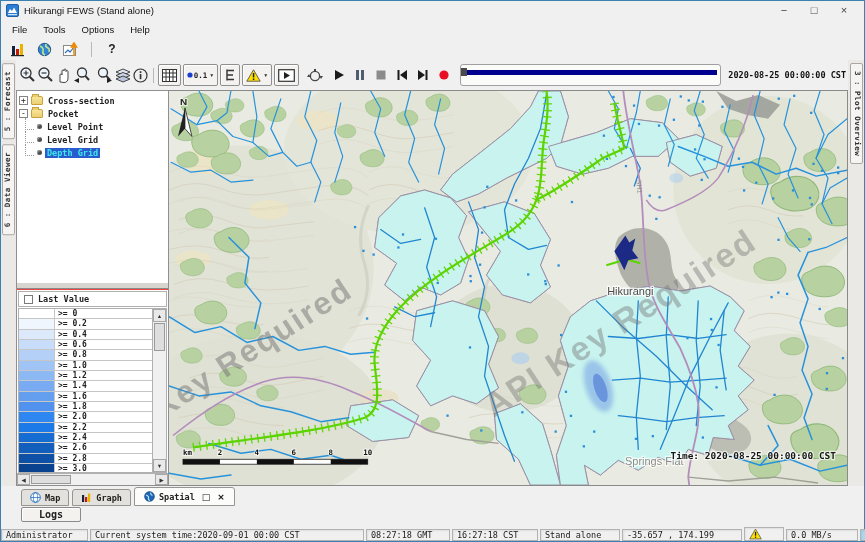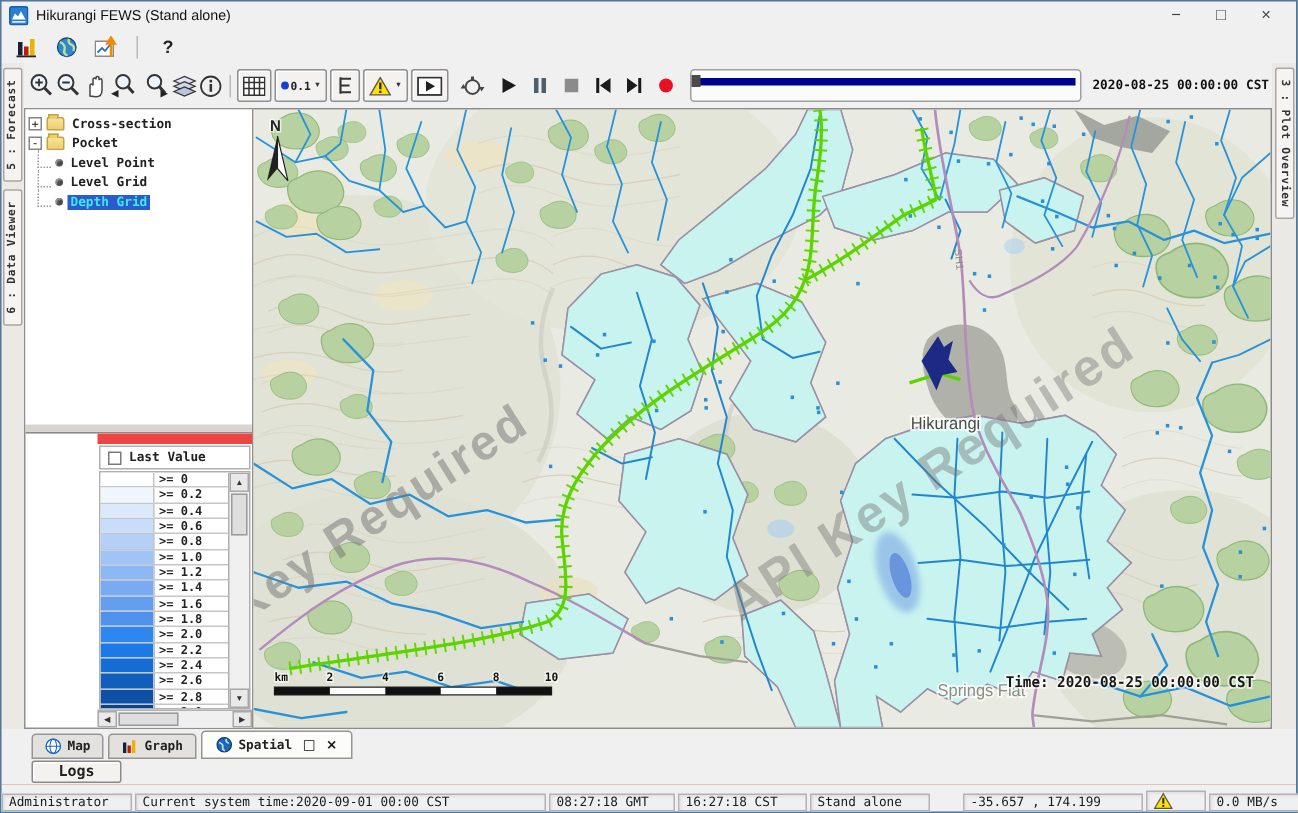--- a/index.html
+++ b/index.html
@@ -67,21 +67,21 @@
     line-height:7px; text-align:center; color:#222; font-weight:normal; }
   .folder-ico { width:12px; height:9px; flex:0 0 auto; background:linear-gradient(#f7e49a,#eccf6e); border:1px solid #c8a23e; border-radius:1px 2px 1px 1px; position:relative; }
   .folder-ico::before { content:""; position:absolute; top:-3px; left:0; width:5px; height:2px; background:#eccf6e; border:1px solid #c8a23e; border-bottom:none; }
   .guide { width:9px; height:12px; border-left:1px dotted #9a9a9a; border-bottom:1px dotted #9a9a9a; margin-bottom:5px; flex:0 0 auto; }
   .bullet { width:5px; height:5px; border-radius:50%; background:#4c4c4c; box-shadow:inset 1px 1px 1px #999; flex:0 0 auto; }
   .tree-label { padding:0 2px; }
   .tree-label.selected { background:#2a5ccd; color:#3fe9e9; }
 
   .splitter { height:7px; background:#d8d5d0; border-top:1px solid #fff; border-bottom:1px solid #8a8a8a; }
 
-  .legend { height:196px; display:flex; flex-direction:column; background:#fff; border-top:7px solid #ef4444;margin-left:48px; }
+  .legend { height:196px; display:flex; flex-direction:column; background:#fff; border-top:1px solid #ef4444; }
   .legend-header { height:16px; display:flex; align-items:center; gap:5px; padding:0 5px; border:1px solid #b0b0b0; margin:1px;
     font-family:"DejaVu Sans Mono", monospace; font-size:8.5px; font-weight:bold; color:#222; }
   .checkbox { width:9px; height:9px; border:1px solid #7a7a7a; background:#fff; flex:0 0 auto; }
   .legend-body { flex:1; display:flex; border:1px solid #b0b0b0; margin:0 1px; overflow:hidden; }
   .legend-table { flex:1; overflow:hidden; }
   .legend-row { display:flex; height:10.35px; border-bottom:1px solid #c6c6c6; }
   .legend-swatch { width:36px; border-right:1px solid #c6c6c6; flex:0 0 auto; }
   .legend-label { flex:1; font-family:"DejaVu Sans Mono", monospace; font-size:8px; font-weight:bold; color:#222; padding-left:3px; line-height:10px; }
   .v-scroll { width:14px; border-left:1px solid #b0b0b0; background:#f0f0f0; display:flex; flex-direction:column; }
   .scroll-btn { height:13px; border:1px solid #a8a8a8; background:#e9e9e9; font-size:5.5px; text-align:center; line-height:12px; color:#333; }
@@ -104,21 +104,21 @@
   .logs-row { height:17px; display:flex; align-items:center; padding-left:20px; background:#f0f0f0; }
   .logs-btn { border:1px solid #8a8a8a; box-shadow:inset 1px 1px 0 #fff; background:#f3f2ef; border-radius:2px;
     font-family:"DejaVu Sans Mono", monospace; font-size:10px; font-weight:bold; color:#222; padding:1px 17px; }
 
   
   .statusbar { height:18px; display:flex; background:#f0f0f0; font-family:"DejaVu Sans Mono", monospace;
     font-size:8.5px; font-weight:normal; color:#1a1a1a; padding-top:1px;align-items:flex-end; }
   .status-cell { border:1px solid #b2b2b2; box-shadow:inset 1px 1px 2px rgba(0,0,0,.07); background:#f0f0f0;
     display:flex; align-items:center; padding:0 4px; margin-right:2px; white-space:nowrap; overflow:hidden; flex:0 0 auto; }
   .sc-user { width:87px; } .sc-sys { width:274px; } .sc-gmt { width:84px; } .sc-cst { width:86px; }
-  .sc-mode { width:80px; } .sc-coord { width:120px;margin-left:20px; } .sc-warn { width:40px; justify-content:flex-start; }
+  .sc-mode { width:80px; } .sc-coord { width:120px; } .sc-warn { width:40px; justify-content:flex-start; }
   .sc-rate { width:72px; } .sc-mem { flex:1 1 auto; margin-right:0;
     background:linear-gradient(to right, #a9d9ef 0 58%, #f0f0f0 58%); }
 </style>
 </head>
 <body>
 
 <div class="window">
 
   <div class="titlebar">
     <svg class="app-icon" viewBox="0 0 13 13">
@@ -127,20 +127,26 @@
       <rect x="2" y="10" width="9" height="1.2" fill="#cfe6fa"></rect>
     </svg>
     <span class="title-text">Hikurangi FEWS  (Stand alone)</span>
     <div class="win-controls">
       <span class="win-btn">−</span>
       <span class="win-btn">□</span>
       <span class="win-btn close">×</span>
     </div>
   </div>
 
+  <div class="menubar">
+    <span class="menu-item">File</span>
+    <span class="menu-item">Tools</span>
+    <span class="menu-item">Options</span>
+    <span class="menu-item">Help</span>
+  </div>
 
   <div class="toolbar-top">
     <span class="tb-flat">
       <svg width="15" height="15" viewBox="0 0 15 15">
         <rect x="2" y="4" width="3" height="9" fill="#16203c"></rect>
         <rect x="6" y="7" width="3" height="6" fill="#c41a00"></rect>
         <rect x="10" y="2" width="3" height="11" fill="#e8b400"></rect>
         <rect x="1" y="13" width="13" height="1.2" fill="#222"></rect>
       </svg>
     </span>

